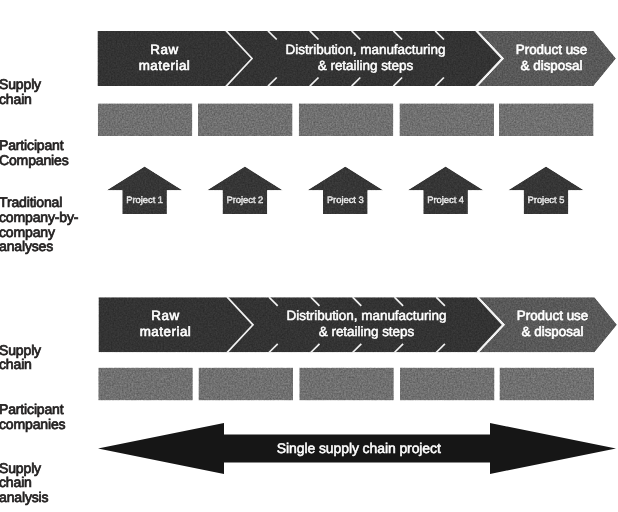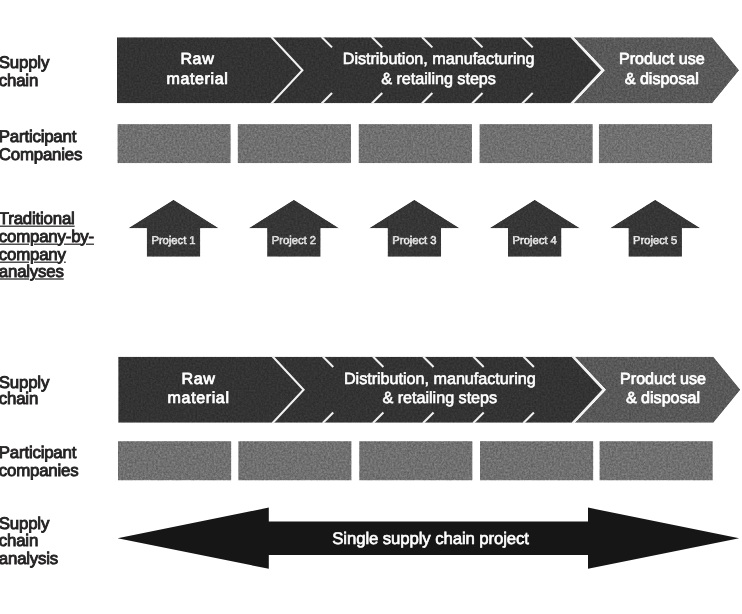--- a/index.html
+++ b/index.html
@@ -10,21 +10,21 @@
        text-rendering:geometricPrecision;}
   *{-webkit-font-smoothing:antialiased;}
   #stage{position:relative;width:618px;height:512px;background:#fff;
          transform:translateZ(0);will-change:transform;}
   text, .rowlabel{-webkit-font-smoothing:antialiased;
                   -moz-osx-font-smoothing:grayscale;
                   text-rendering:geometricPrecision;}
   .rowlabel{position:absolute;
             font-family:"Liberation Sans",sans-serif;
             font-size:14.05px;font-weight:400;color:#232121;
-            line-height:14.8px;white-space:pre;letter-spacing:-0.17px;
+            line-height:14.8px;white-space:pre;letter-spacing:-0.17px;margin-top:32px;
             -webkit-text-stroke:0.72px #232121;}
   svg.layer{position:absolute;left:0;top:0;width:618px;height:512px;overflow:visible;}
   .bandtext{fill:#ffffff;font-family:"Liberation Sans",sans-serif;
             font-size:13.5px;font-weight:400;text-anchor:middle;letter-spacing:-0.03px;
             stroke:#ffffff;stroke-width:0.5px;paint-order:stroke fill;}
   .bandtext.s1{font-size:13.4px;letter-spacing:0.5px;stroke-width:0.62px;}
   .bandtext.s3{font-size:13.4px;letter-spacing:0.0px;stroke-width:0.62px;}
   .projtext{fill:#f4f4f4;font-family:"Liberation Sans",sans-serif;
             font-size:9.4px;font-weight:400;text-anchor:middle;letter-spacing:-0.02px;
             stroke:#f4f4f4;stroke-width:0.45px;paint-order:stroke fill;}
@@ -36,21 +36,21 @@
 <body>
 
 <div id="stage">
 
   <div class="rowlabel" style="left:-1px;top:45.2px;">Supply
 chain</div>
 
   <div class="rowlabel" style="left:-1px;top:105.8px;">Participant
 Companies</div>
 
-  <div class="rowlabel" style="left:-1px;top:175px;text-decoration:underline;">Traditional
+  <div class="rowlabel" style="left:-1px;top:163px;">Traditional
 company-by-
 company
 analyses</div>
 
   <div class="rowlabel" style="left:-1px;top:310.5px;">Supply
 chain</div>
 
   <div class="rowlabel" style="left:-1px;top:370.1px;">Participant
 companies</div>
 

